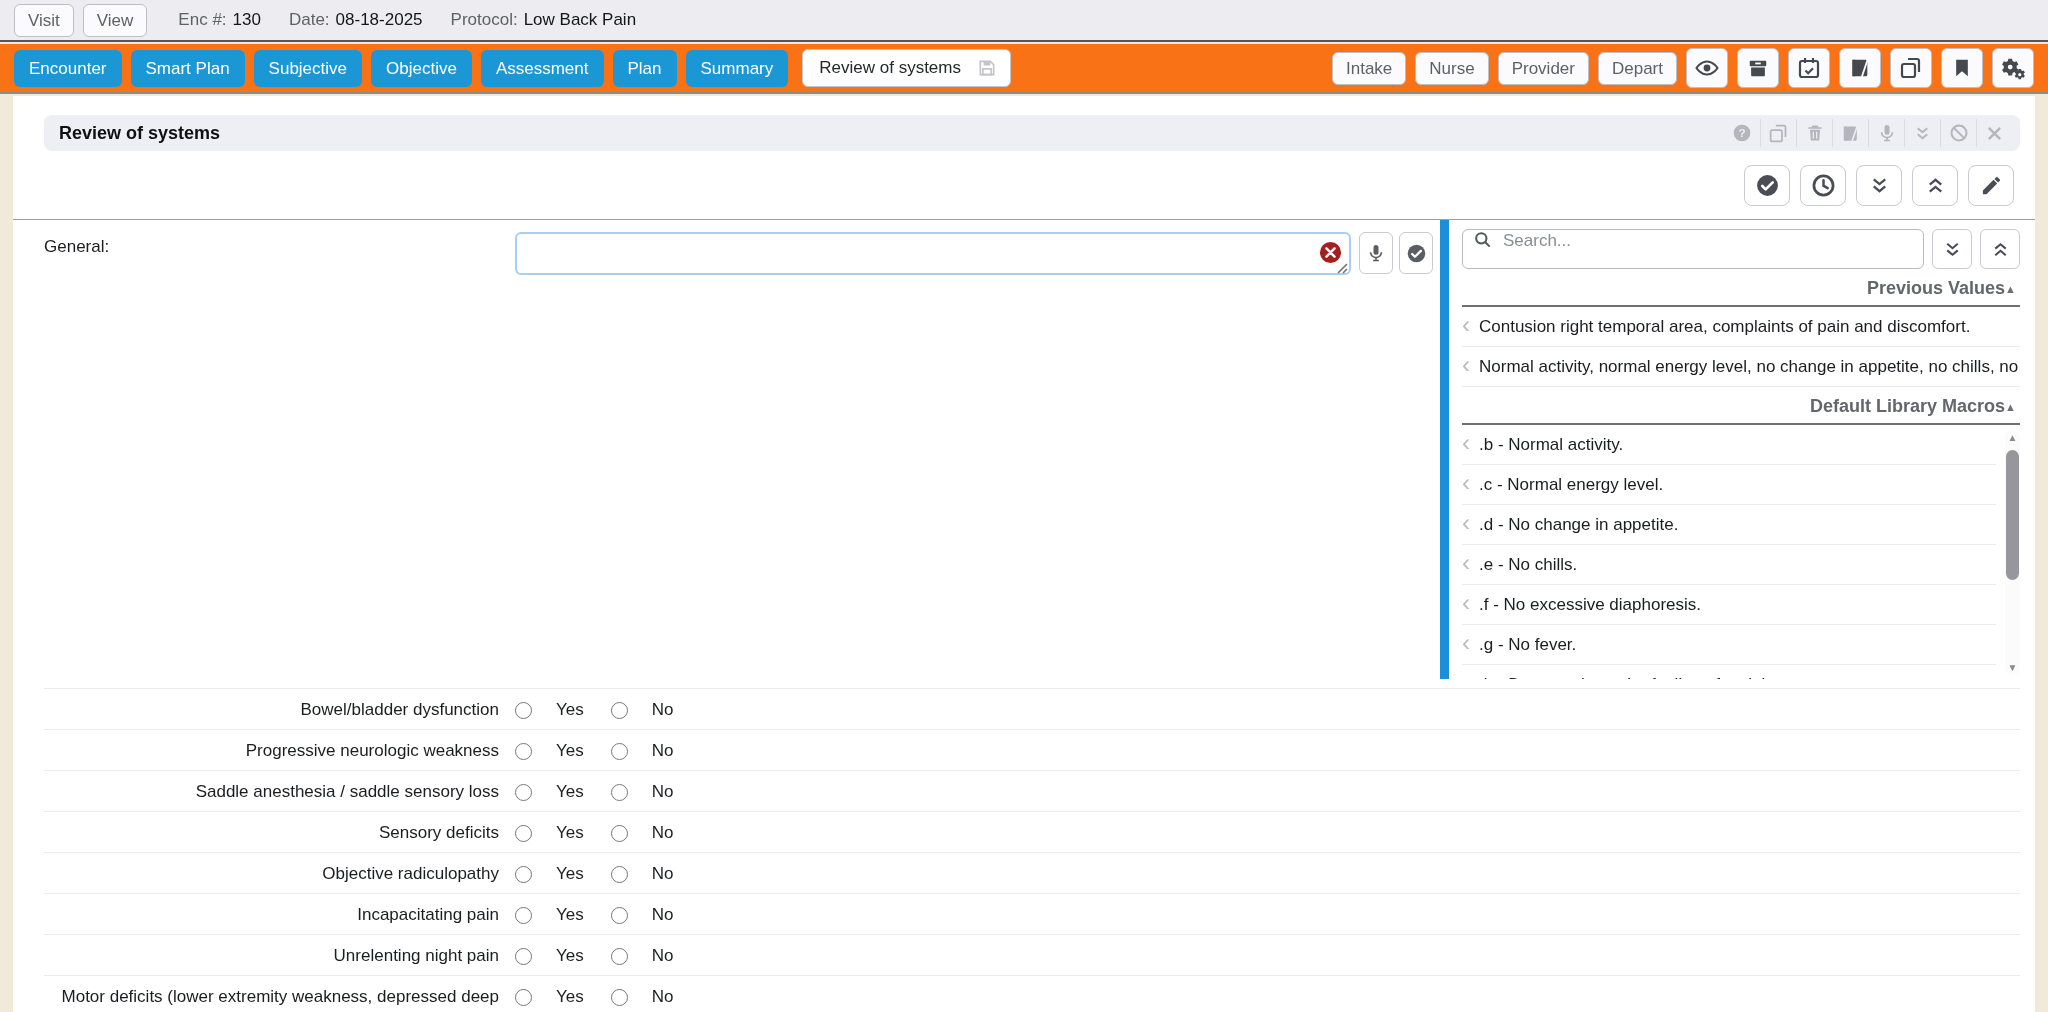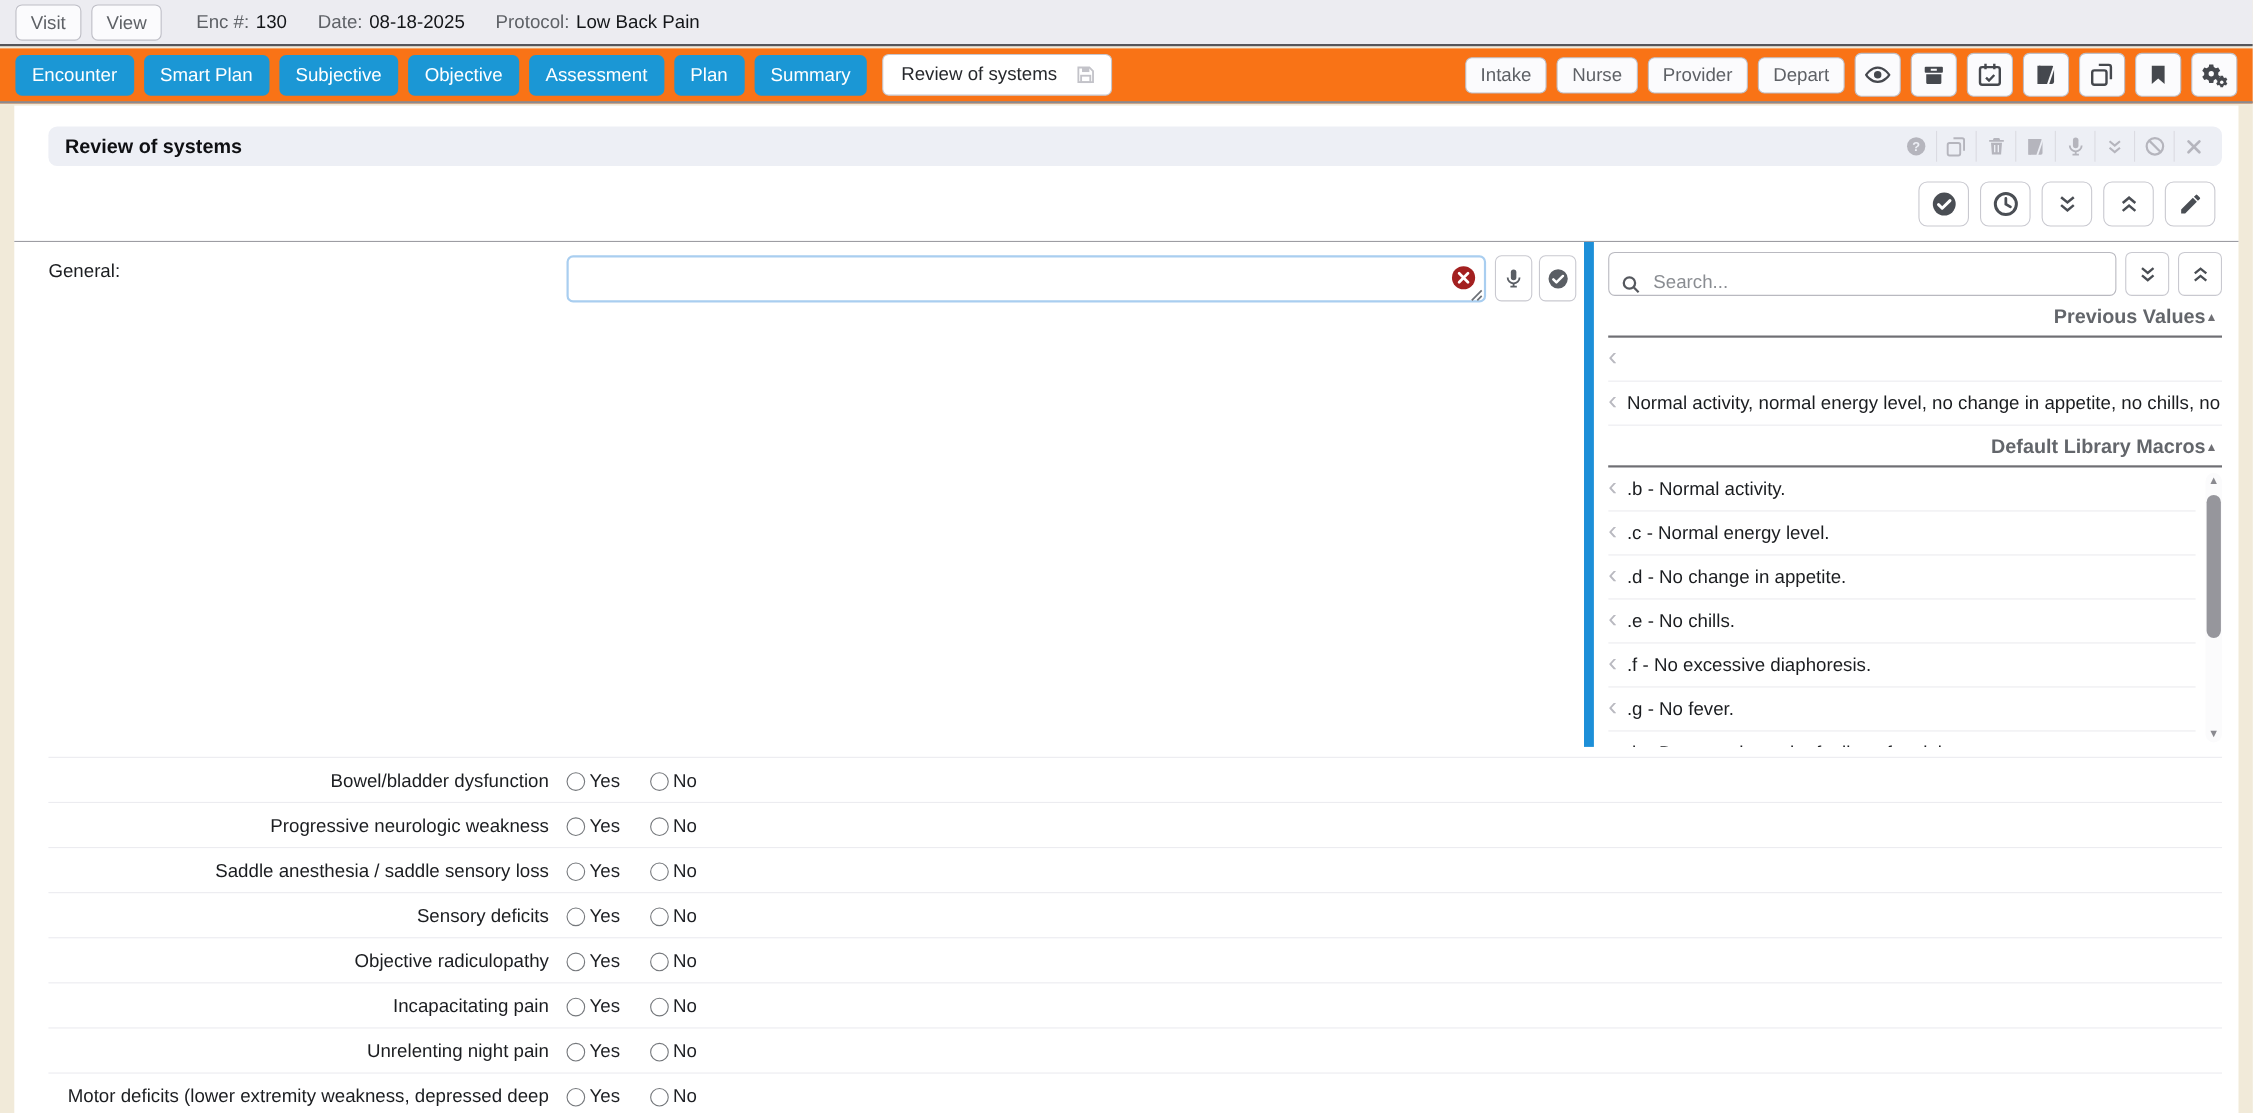--- a/index.html
+++ b/index.html
@@ -86,21 +86,21 @@
     border-radius:6px; display:flex; align-items:center; justify-content:center; color:#5A5E64; cursor:pointer;
   }
   .mini-btn.first { margin-left:8px; }
   .mini-btn + .mini-btn { margin-left:6px; }
 
   .divider-blue { width:9px; background:#1D8FD8; }
   .sidebar { width:586px; padding:3px 15px 0 13px; display:flex; flex-direction:column; }
   .search-row { display:flex; gap:8px; padding-top:6px; }
   .search-box {
     flex:1; height:40px; border:1px solid #B9B9C0; border-radius:6px;
-    display:flex; align-items:flex-end; padding:0 10px; gap:9px; color:#55585E; background:#fff;
+    display:flex; align-items:flex-start; padding:0 10px; gap:9px; color:#55585E; background:#fff;
   }
   .search-box input { border:none; outline:none; flex:1; font:inherit; color:#2A2C30; background:transparent; }
   .search-box input::placeholder { color:#8A8D92; opacity:1; }
   .sq-btn {
     width:40px; height:40px; background:#fff; border:1px solid #C9C9D0; border-radius:6px;
     display:flex; align-items:center; justify-content:center; color:#4A4E54; cursor:pointer;
   }
   .section-hdr {
     display:flex; align-items:center; justify-content:flex-end;
     font-weight:bold; font-size:18px; color:#63666B;
@@ -122,21 +122,21 @@
   .vscrollbar .arr { position:absolute; left:0; width:15px; text-align:center; font-size:10px; color:#8A8A90; }
   .vscrollbar .arr.up { top:2px; }
   .vscrollbar .arr.down { bottom:2px; }
   .vscrollbar .thumb { position:absolute; left:1px; top:20px; width:13px; height:130px; background:#96969C; border-radius:7px; }
 
   
   .questions { margin:9px 15px 0 31px; }
   .q-row { display:flex; align-items:flex-start; border-top:1px solid #ECECF0; padding:9px 0 8px;text-align:right; }
   .q-label { width:471px; padding-right:16px; line-height:23px; color:#1B1D20; }
   .q-options { display:flex; gap:27px; align-items:center; padding-top:2px; }
-  .opt { display:flex; align-items:center; gap:4px; cursor:pointer; }
+  .opt { display:flex; align-items:center; gap:24px; cursor:pointer; }
   .radio { width:17px; height:17px; border:1.5px solid #75787C; border-radius:50%; background:#fff; flex:none; }
 </style>
 </head>
 <body>
 
 <header class="top-bar">
   <button class="btn-plain">Visit</button>
   <button class="btn-plain">View</button>
   <div class="meta">
     <div>
@@ -400,20 +400,21 @@
           </span>
         </button>
       </div>
 
       <div class="section-hdr">
         <span>Previous Values</span>
         <span class="tri">▲</span>
       </div>
       <div class="pv-item">
         <span class="chev">‹</span>
+        <span class="item-text">Contusion right temporal area, complaints of pain and discomfort.</span>
       </div>
       <div class="pv-item">
         <span class="chev">‹</span>
         <span class="item-text">Normal activity, normal energy level, no change in appetite, no chills, no exc...</span>
       </div>
 
       <div class="section-hdr">
         <span>Default Library Macros</span>
         <span class="tri">▲</span>
       </div>

